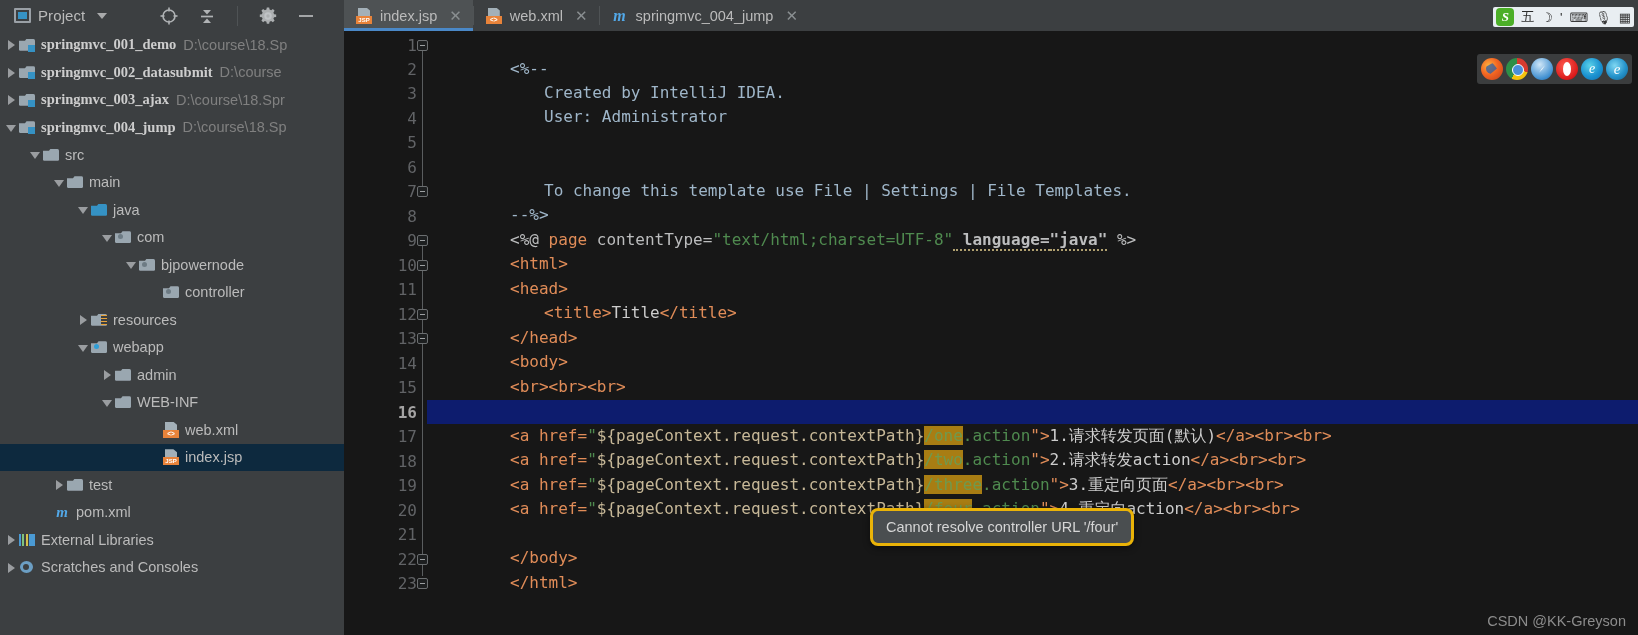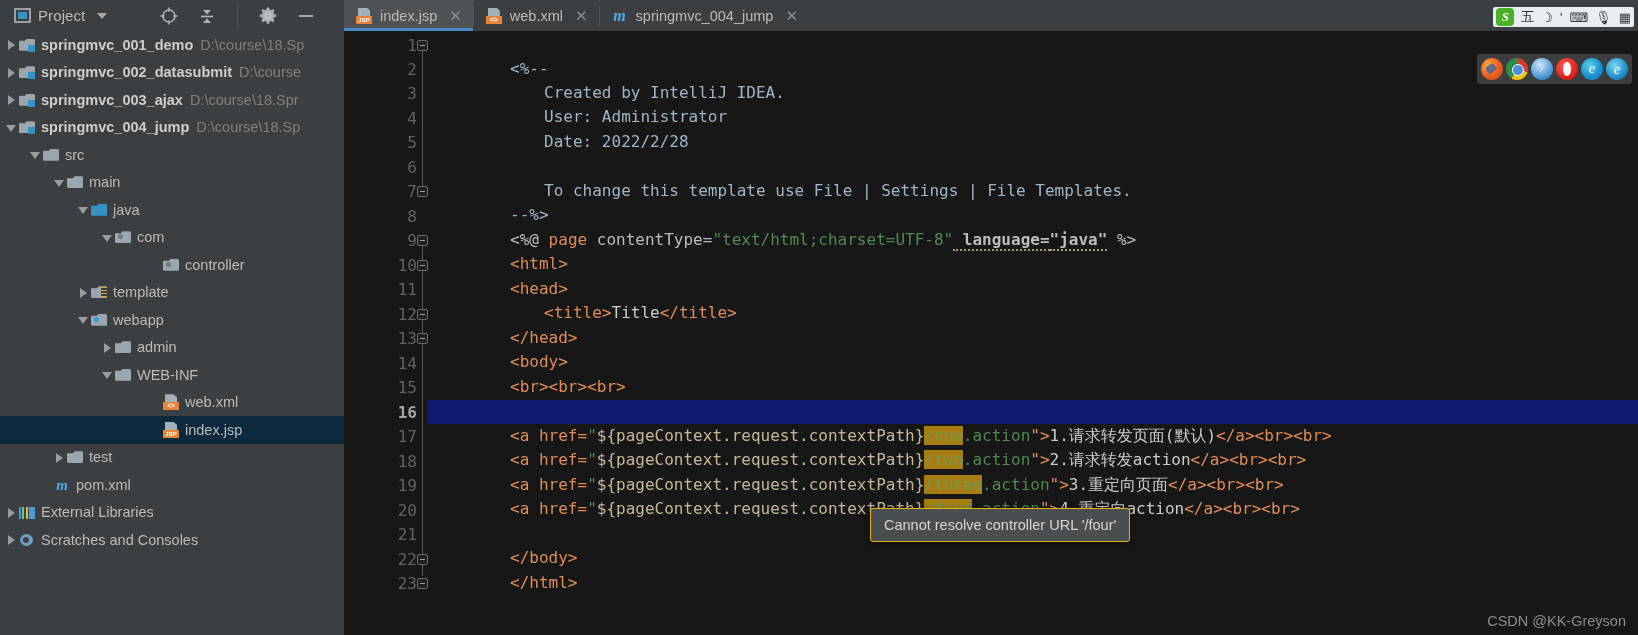--- a/index.html
+++ b/index.html
@@ -145,21 +145,21 @@
     height: 12px; margin-top: 1px;
   }
   .fico.scratch::before {
     content: ""; position: absolute; left: 1px; top: 1px; width: 13px; height: 12px;
     border-radius: 50%; background: #6c9fc4;
   }
   .fico.scratch::after {
     content: ""; position: absolute; left: 4px; top: 4px; width: 6px; height: 6px;
     border-radius: 50%; background: #3c3f41;
   }
-  .label-bold { font-weight: bold; color: #cdcdcd; }
+  .label-bold { font-weight: bold; color: #cdcdcd; font-family: Liberation Serif, serif; }
   .label-dim { color: #808080; margin-left: 7px; }
   .label-n { color: #bbbbbb; }
 
   
   .editor {
     position: absolute; left: 344px; top: 31px; width: 1294px; height: 604px;
     background: #171717; overflow: hidden;
   }
   .gutter {
     position: absolute; left: 0; top: 0; width: 83px; height: 604px; background: #171717;
@@ -241,21 +241,21 @@
   }
   .bico.ie { background: radial-gradient(circle at 40% 35%, #7fd7f2 0%, #2694cc 55%, #12618f 100%); }
   .bico.ie::after {
     content: "e"; position: absolute; left: 0; top: 0; width: 22px; height: 22px;
     color: #fff; font-size: 15px; line-height: 22px; text-align: center;
     font-family: "Liberation Serif", serif; font-style: italic;
   }
 
   
   .tooltip {
-    position: absolute; background: #4a4e50; border: 1px solid #eab308; border-radius: 3px;
+    position: absolute; background: #4a4e50; border: 3px solid #eab308; border-radius: 8px;
     color: #d6d6d6; font-size: 14.5px; padding: 8px 13px;
     font-family: "Liberation Sans", sans-serif; box-shadow: 0 2px 7px rgba(0,0,0,.45);
   }
   .tooltip-arrow {
     position: absolute; width: 0; height: 0;
     border-left: 10px solid transparent; border-right: 10px solid transparent;
     border-bottom: 11px solid #4a4e50;
   }
   .caret-text {
     position: absolute; width: 1px; height: 18px; background: #bbb;
@@ -392,30 +392,35 @@
       <span class="fico folder blue"></span>
       <span class="label-n">java</span>
     </div>
 
     <div class="row" style="padding-left:102px">
       <span class="arrow d"></span>
       <span class="fico folder src"></span>
       <span class="label-n">com</span>
     </div>
 
+    <div class="row" style="padding-left:126px">
+      <span class="arrow d"></span>
+      <span class="fico folder src"></span>
+      <span class="label-n">bjpowernode</span>
+    </div>
 
     <div class="row" style="padding-left:163px">
       <span class="fico folder src"></span>
       <span class="label-n">controller</span>
     </div>
 
     <div class="row" style="padding-left:78px">
       <span class="arrow r"></span>
       <span class="fico folder res"></span>
-      <span class="label-n">template</span>
+      <span class="label-n">resources</span>
     </div>
 
     <div class="row" style="padding-left:78px">
       <span class="arrow d"></span>
       <span class="fico folder web"></span>
       <span class="label-n">webapp</span>
     </div>
 
     <div class="row" style="padding-left:102px">
       <span class="arrow r"></span>
@@ -506,23 +511,20 @@
 
       <div class="cline" style="top:2px">
         <span class="txt cm">&lt;%--</span>
       </div>
       <div class="cline" style="top:26px">
         <span class="txt cm" style="padding-left:40px">Created by IntelliJ IDEA.</span>
       </div>
       <div class="cline" style="top:50px">
         <span class="txt cm" style="padding-left:40px">User: Administrator</span>
       </div>
-      <div class="cline" style="top:75px">
-        <span class="txt cm" style="padding-left:40px">Date: 2022/2/28</span>
-      </div>
       <div class="cline" style="top:124px">
         <span class="txt cm" style="padding-left:40px">To change this template use File | Settings | File Templates.</span>
       </div>
       <div class="cline" style="top:148px">
         <span class="txt cm">--%&gt;</span>
       </div>
 
       <div class="cline" style="top:173px">
         <span class="txt"><span class="pl">&lt;%@</span><span class="pl"> </span><span class="at">page</span><span class="pl"> </span><span class="pl">contentType=</span><span class="st">"text/html;charset=UTF-8"</span><span class="pl squiggle"> language=</span><span class="pl squiggle">"java"</span><span class="pl"> %&gt;</span></span>
       </div>

